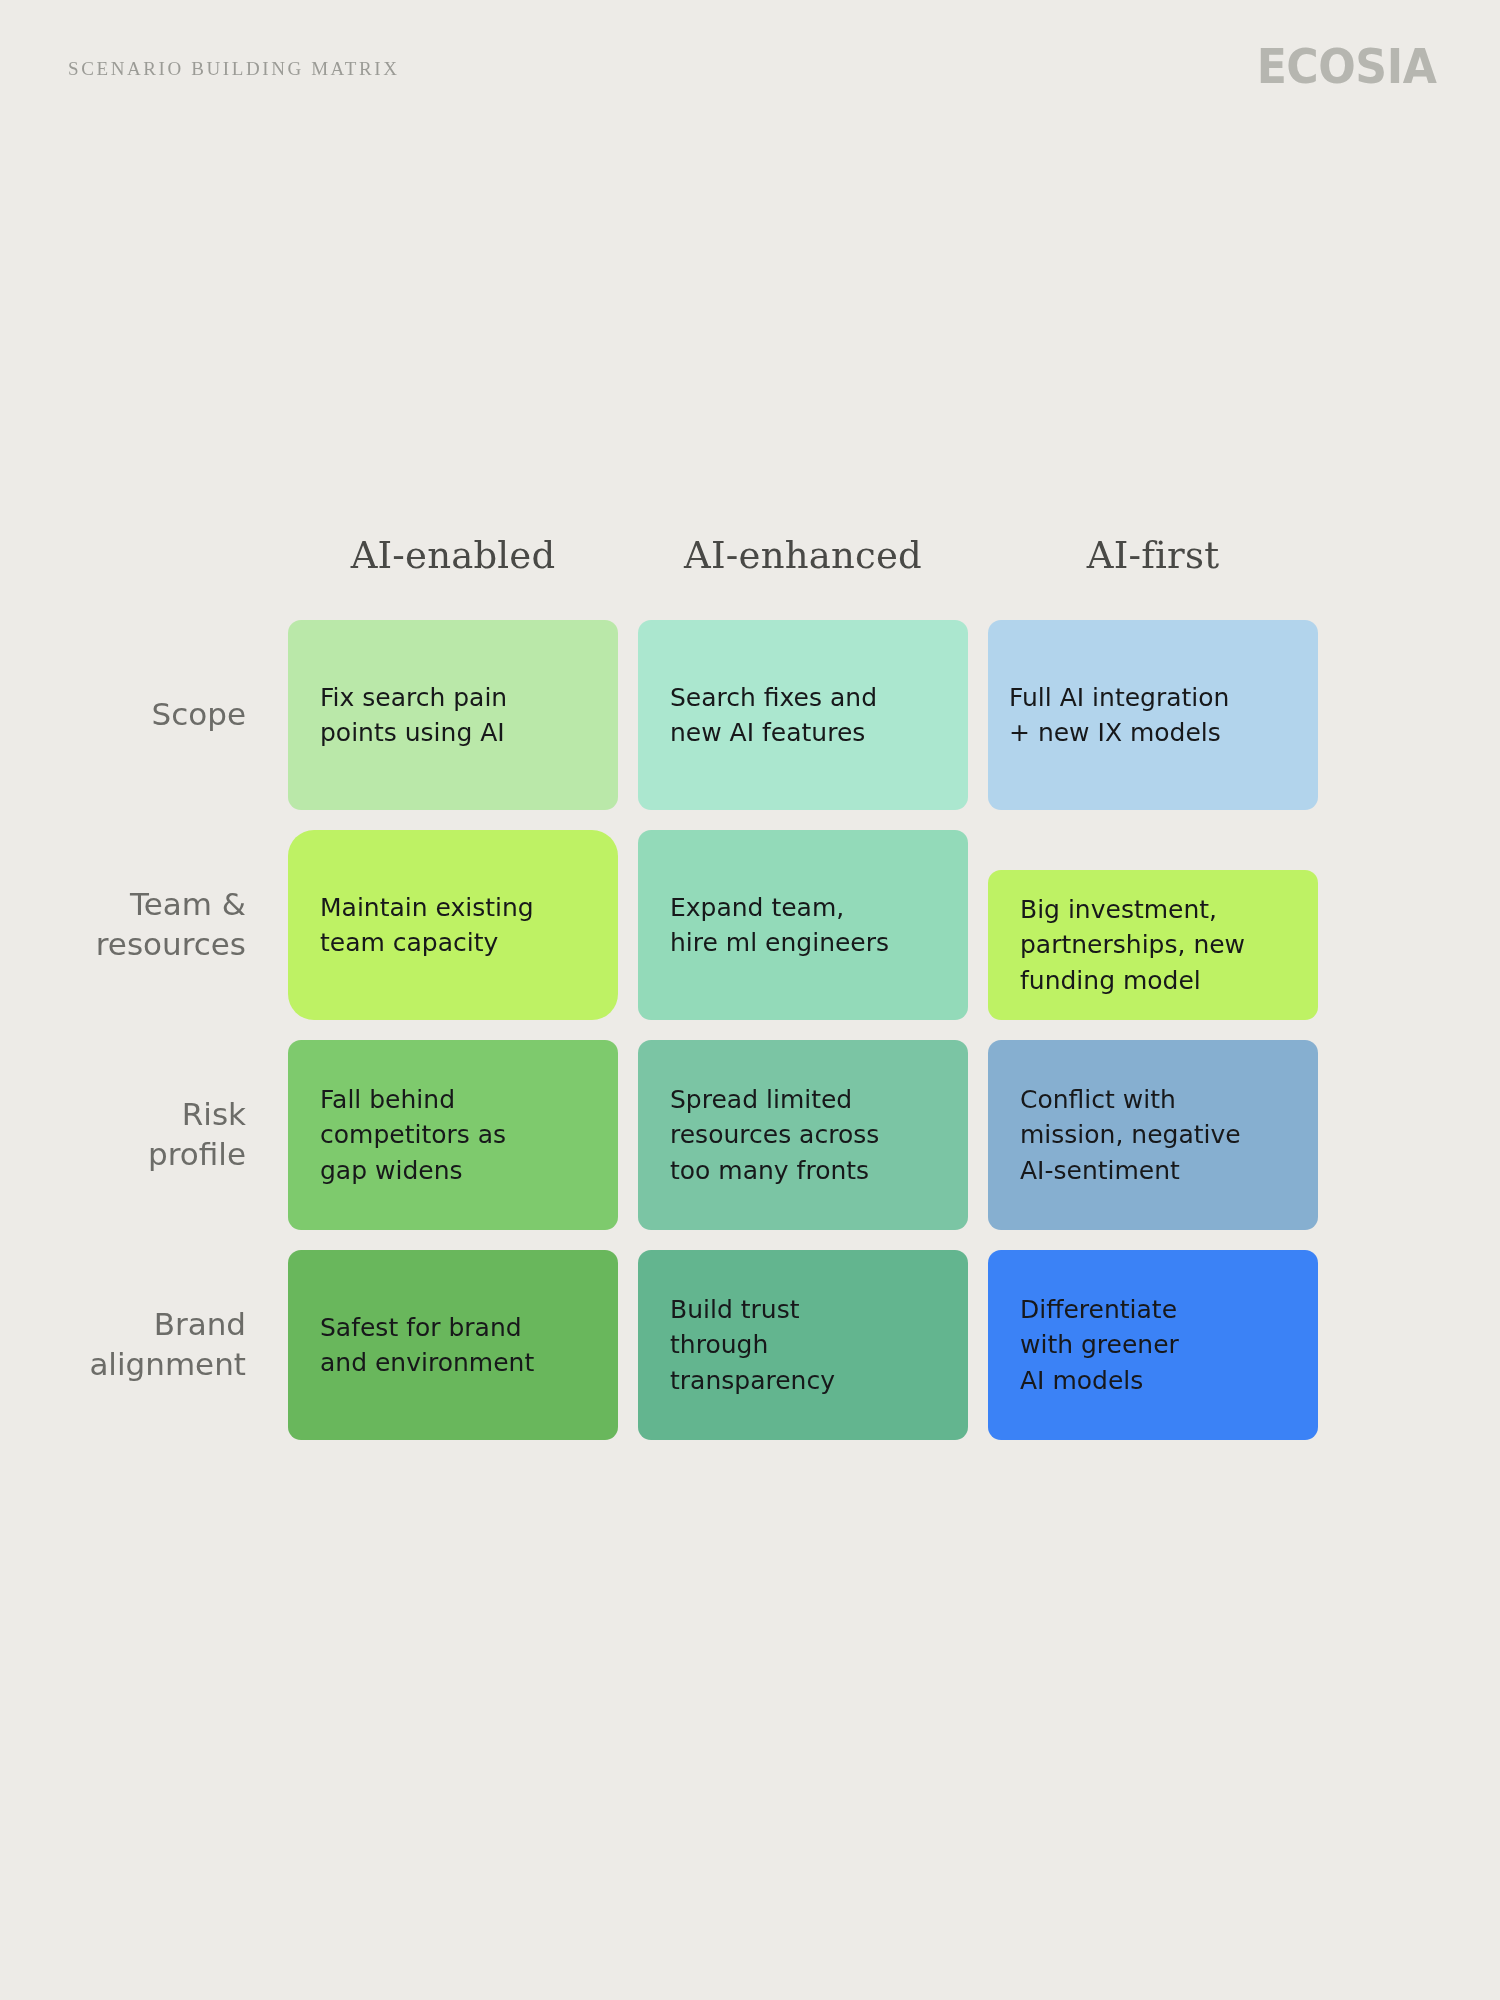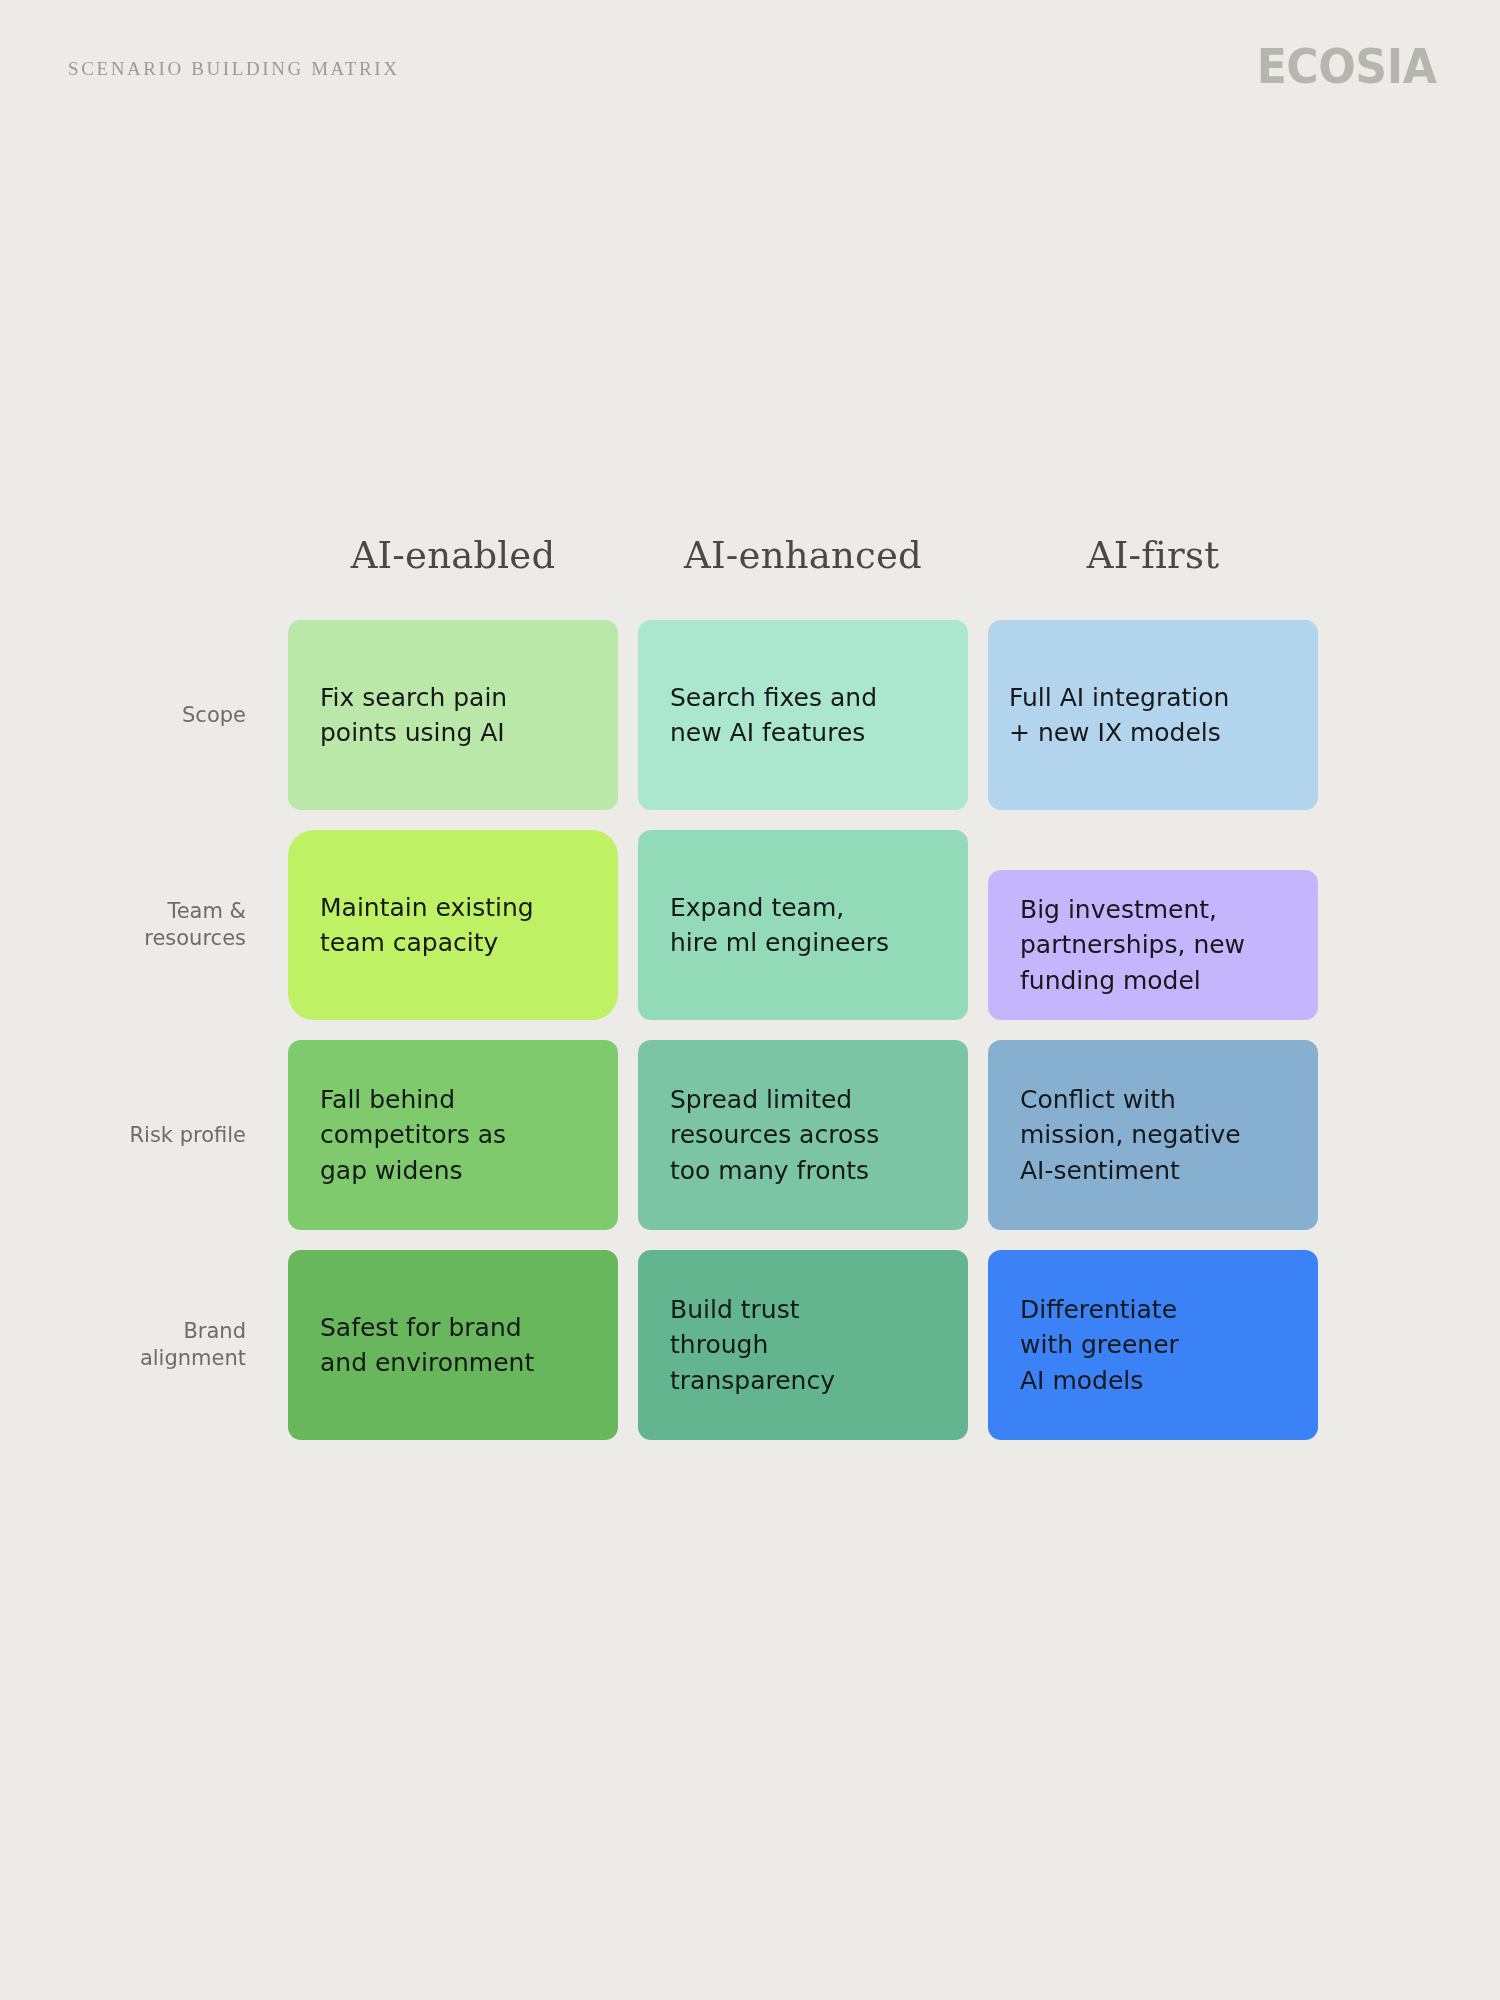--- a/index.html
+++ b/index.html
@@ -76,21 +76,21 @@
     white-space: nowrap;
   }
 
   .row-head {
     display: flex;
     align-items: center;
     justify-content: flex-end;
     text-align: right;
     padding-right: 22px;
     font-family: "DejaVu Sans", "Liberation Sans", sans-serif;
-    font-size: 21px;
+    font-size: 31px;
     line-height: 1.28;
     color: #6C6C68;
     font-weight: 400;
   }
 
   .cell {
     border-radius: 13px;
     padding: 0 32px;
     display: flex;
     align-items: center;
@@ -138,21 +138,21 @@
     <div class="row-head">Team &amp;
 resources</div>
     <div class="cell" style="background: #bef264; border-radius: 26px;">
       <span class="cell-text">Maintain existing
 team capacity</span>
     </div>
     <div class="cell" style="background: rgb(147, 218, 185);">
       <span class="cell-text">Expand team,
 hire ml engineers</span>
     </div>
-    <div class="cell" style="background: #c4b5fd; margin-top: 40px;">
+    <div class="cell" style="background: #bef264; margin-top: 40px;">
       <span class="cell-text">Big investment,
 partnerships, new
 funding model</span>
     </div>
 
     <div class="row-head">Risk
 profile</div>
     <div class="cell" style="background: rgb(126, 202, 109);">
       <span class="cell-text">Fall behind
 competitors as

